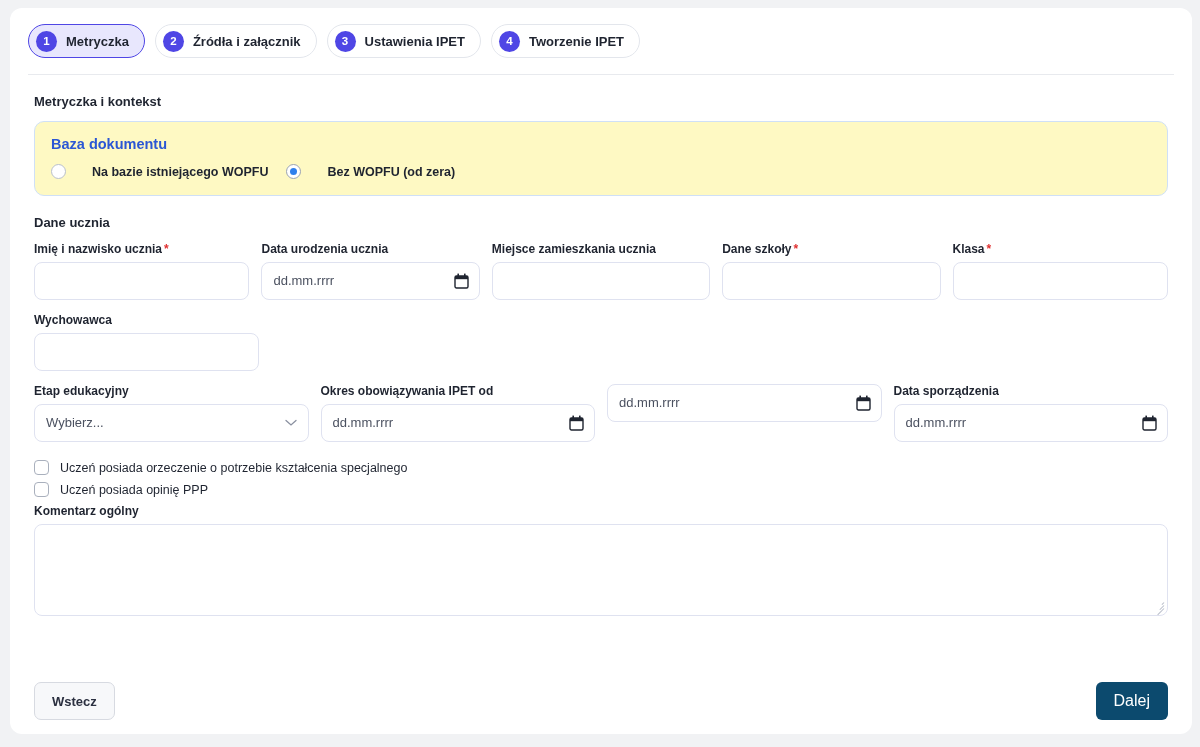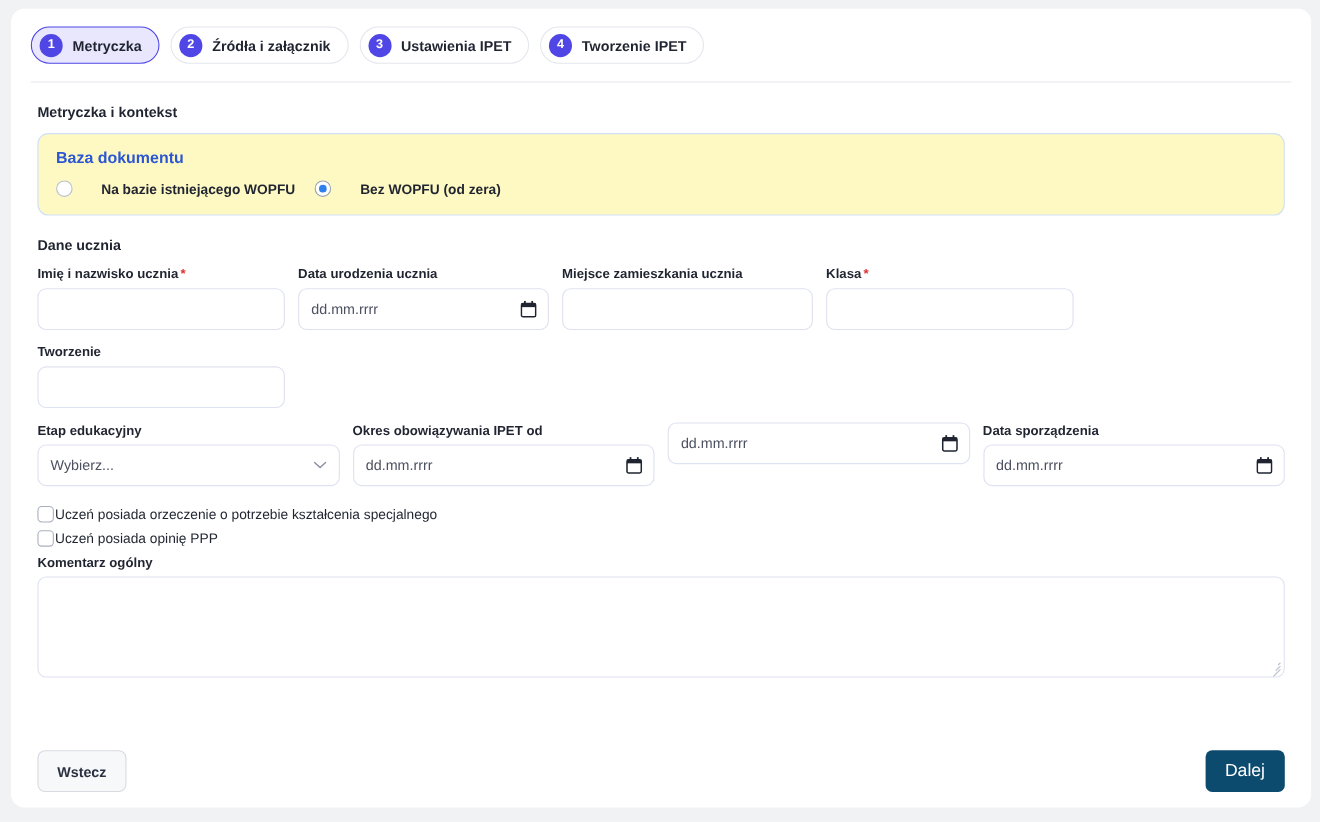--- a/index.html
+++ b/index.html
@@ -231,21 +231,21 @@
   }
 
   
   .checks {
     padding: 0 10px;
     margin-top: 18px;
   }
   .check-row {
     display: flex;
     align-items: center;
-    gap: 1px;
+    gap: 11px;
     margin-bottom: 7px;
     cursor: pointer;
   }
   .cbox {
     width: 15px;
     height: 15px;
     border: 1px solid #a9b0bd;
     border-radius: 4px;
     background: #ffffff;
     flex: 0 0 auto;
@@ -396,31 +396,35 @@
               <rect x="10" y="0.6" width="1.6" height="3" fill="#1f2430"></rect>
             </svg>
           </div>
         </div>
 
         <div class="field" style="width:228px;">
           <div class="f-label">Miejsce zamieszkania ucznia</div>
           <input class="inp" type="text" value="" style="">
         </div>
 
+        <div class="field" style="width:228px;">
+          <div class="f-label"><span>Dane szkoły</span><span class="req">*</span></div>
+          <input class="inp" type="text" value="" style="">
+        </div>
 
         <div class="field" style="width:225px;">
           <div class="f-label"><span>Klasa</span><span class="req">*</span></div>
           <input class="inp" type="text" value="" style="">
         </div>
 
       </div>
 
       <div class="form-row" style="margin-top:13px;">
         <div class="field" style="width:225px;">
-          <div class="f-label">Tworzenie</div>
+          <div class="f-label">Wychowawca</div>
           <input class="inp" type="text" value="" style="">
         </div>
       </div>
 
       <div class="form-row" style="margin-top:13px;">
 
         <div class="field" style="width:283px;">
           <div class="f-label">Etap edukacyjny</div>
           <div class="ctrl">
             <input class="inp" type="text" readonly="" style="">

